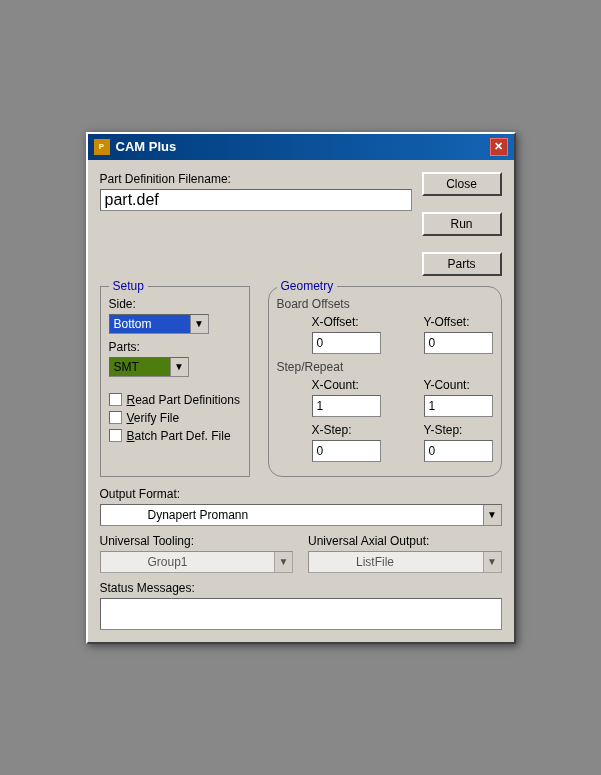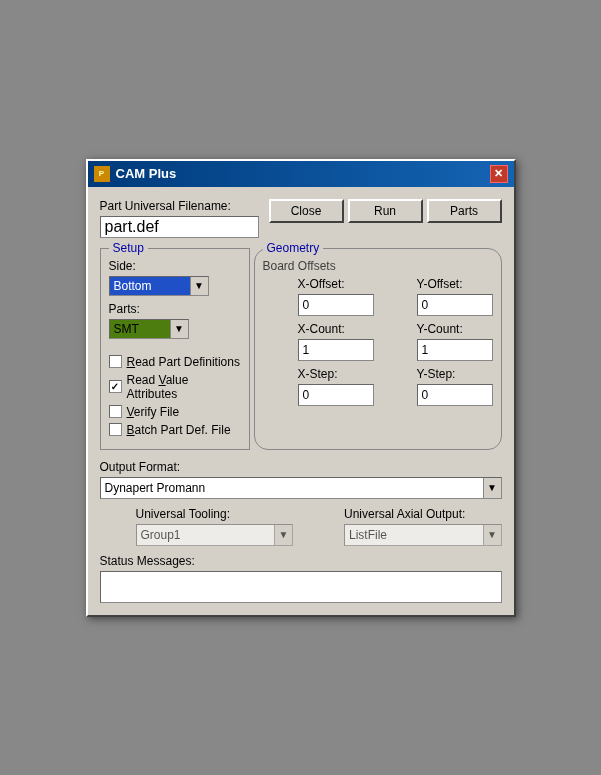--- a/index.html
+++ b/index.html
@@ -104,43 +104,43 @@
       border: 1px solid #888;
       border-top-color: #666;
       border-left-color: #666;
       padding: 2px 4px;
       font-size: 16px;
       font-family: 'Tahoma', 'Arial', sans-serif;
     }
 
     .buttons-col {
       display: flex;
-      flex-direction: row;
-      gap: 4px;
+      flex-direction: column;
+      gap: 16px;
       min-width: 80px;
     }
 
     .btn {
       background: #d4d0c8;
       border: 2px solid;
       border-top-color: #ffffff;
       border-left-color: #ffffff;
       border-right-color: #404040;
       border-bottom-color: #404040;
       padding: 3px 12px;
       font-size: 12px;
       font-family: 'Tahoma', 'Arial', sans-serif;
       cursor: pointer;
       text-align: center;
       min-width: 75px;
     }
 
     .middle-row {
       display: flex;
-      gap: 4px;
+      gap: 18px;
       margin-bottom: 10px;
     }
 
     .group-box {
       border: 1px solid #888;
       padding: 8px;
       padding-top: 4px;
       position: relative;
     }
 
@@ -280,20 +280,21 @@
       height: 22px;
       background: white;
       border: 1px solid #888;
       border-top-color: #666;
       border-left-color: #666;
       font-size: 12px;
       font-family: 'Tahoma', 'Arial', sans-serif;
       display: flex;
       align-items: center;
       cursor: pointer;
+      padding-left: 43px;
     }
 
     .wide-dropdown-text {
       flex: 1;
       padding: 2px 4px;
       color: black;
     }
 
     .wide-dropdown-arrow {
       width: 18px;
@@ -307,21 +308,20 @@
     }
 
     .tooling-row {
       display: flex;
       gap: 15px;
       margin-bottom: 8px;
     }
 
     .tooling-col {
       flex: 1;
-      margin-left: 36px;
     }
 
     .disabled-dropdown {
       opacity: 0.7;
     }
 
     .status-box {
       margin-top: 4px;
     }
 
@@ -346,21 +346,21 @@
       </div>
       <span class="title-text">CAM Plus</span>
     </div>
     <div class="title-close">✕</div>
   </div>
 
   <div class="content">
 
     <div class="top-row">
       <div class="filename-section">
-        <label class="label">Part Universal Filename:</label>
+        <label class="label">Part Definition Filename:</label>
         <input class="text-input" type="text" value="part.def" style="">
       </div>
       <div class="buttons-col">
         <button class="btn">Close</button>
         <button class="btn">Run</button>
         <button class="btn">Parts</button>
       </div>
     </div>
 
     <div class="middle-row">
@@ -383,24 +383,20 @@
             <span class="dropdown-arrow">▼</span>
           </div>
         </div>
 
         <div style="margin-top:16px;">
           <div class="checkbox-row">
             <div class="checkbox"></div>
             <span><u>R</u>ead Part Definitions</span>
           </div>
           <div class="checkbox-row">
-            <div class="checkbox checked" style=""></div>
-            <span>Read <u>V</u>alue Attributes</span>
-          </div>
-          <div class="checkbox-row">
             <div class="checkbox"></div>
             <span><u>V</u>erify File</span>
           </div>
           <div class="checkbox-row">
             <div class="checkbox"></div>
             <span><u>B</u>atch Part Def. File</span>
           </div>
         </div>
       </div>
 
@@ -415,20 +411,21 @@
               <input class="small-input" type="text" value="0" style="">
             </div>
             <div class="field-col">
               <span class="label">Y-Offset:</span>
               <input class="small-input" type="text" value="0" style="">
             </div>
           </div>
         </div>
 
         <div style="margin-top:4px;">
+          <div class="geometry-section-label">Step/Repeat</div>
           <div class="field-row">
             <div class="field-col">
               <span class="label">X-Count:</span>
               <input class="small-input" type="text" value="1" style="">
             </div>
             <div class="field-col">
               <span class="label">Y-Count:</span>
               <input class="small-input" type="text" value="1" style="">
             </div>
           </div>

